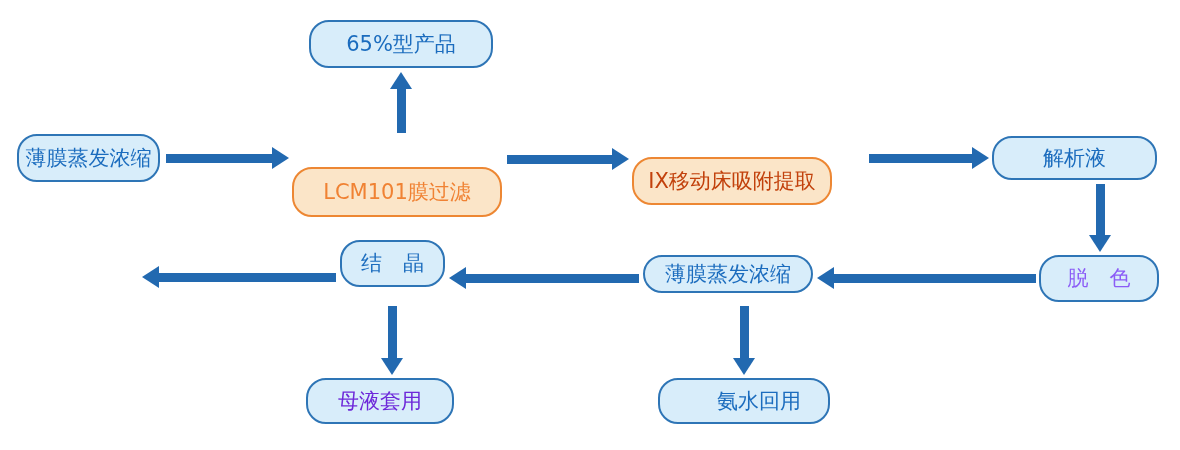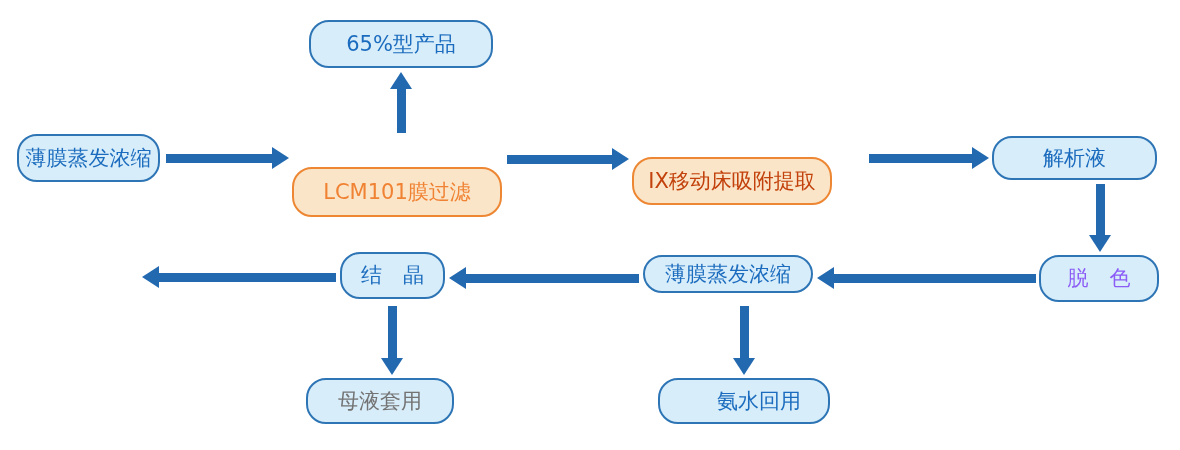--- a/index.html
+++ b/index.html
@@ -48,24 +48,24 @@
     </div>
     <div class="node blue" style="left: 992px; top: 136px; width: 165px; height: 44px; background: rgb(216, 237, 250); border-color: rgb(46, 117, 182); color: rgb(27, 108, 190);">
       <span>解析液</span>
     </div>
     <div class="node blue" style="left: 1039px; top: 255px; width: 120px; height: 47px; background: rgb(216, 237, 250); border-color: rgb(46, 117, 182); color: #8b5cf6; text-align: right;">
       <span>脱　色</span>
     </div>
     <div class="node blue" style="left: 643px; top: 255px; width: 170px; height: 38px; background: rgb(216, 237, 250); border-color: rgb(46, 117, 182); color: rgb(27, 108, 190);">
       <span>薄膜蒸发浓缩</span>
     </div>
-    <div class="node blue" style="left: 340px; top: 252px; width: 105px; height: 47px; background: rgb(216, 237, 250); border-color: rgb(46, 117, 182); color: rgb(27, 108, 190);">
+    <div class="node blue" style="left: 340px; top: 240px; width: 105px; height: 47px; background: rgb(216, 237, 250); border-color: rgb(46, 117, 182); color: rgb(27, 108, 190);">
       <span>结　晶</span>
     </div>
-    <div class="node blue" style="left: 306px; top: 378px; width: 148px; height: 46px; background: rgb(216, 237, 250); border-color: rgb(46, 117, 182); color: #737373; text-align: center;">
+    <div class="node blue" style="left: 306px; top: 378px; width: 148px; height: 46px; background: rgb(216, 237, 250); border-color: rgb(46, 117, 182); color: #6d28d9; text-align: center;">
       <span>母液套用</span>
     </div>
     <div class="node blue" style="left: 658px; top: 378px; width: 172px; height: 46px; background: rgb(216, 237, 250); border-color: rgb(46, 117, 182); color: rgb(27, 108, 190); padding-left: 30px;">
       <span>氨水回用</span>
     </div>
     <div class="arrow" style="position: absolute; left: 166px; top: 147px; width: 123px; height: 22px;">
       <div style="position: absolute; top: 6.5px; height: 9px; width: 108px; background: rgb(34, 105, 176); left: 0px;"></div>
       <div style="position: absolute; height: 0px; width: 0px; border-top: 11px solid transparent; border-bottom: 11px solid transparent; right: 0px; border-left: 17px solid rgb(34, 105, 176);"></div>
     </div>
     <div class="arrow" style="position: absolute; left: 390px; top: 72px; width: 22px; height: 61px;">

